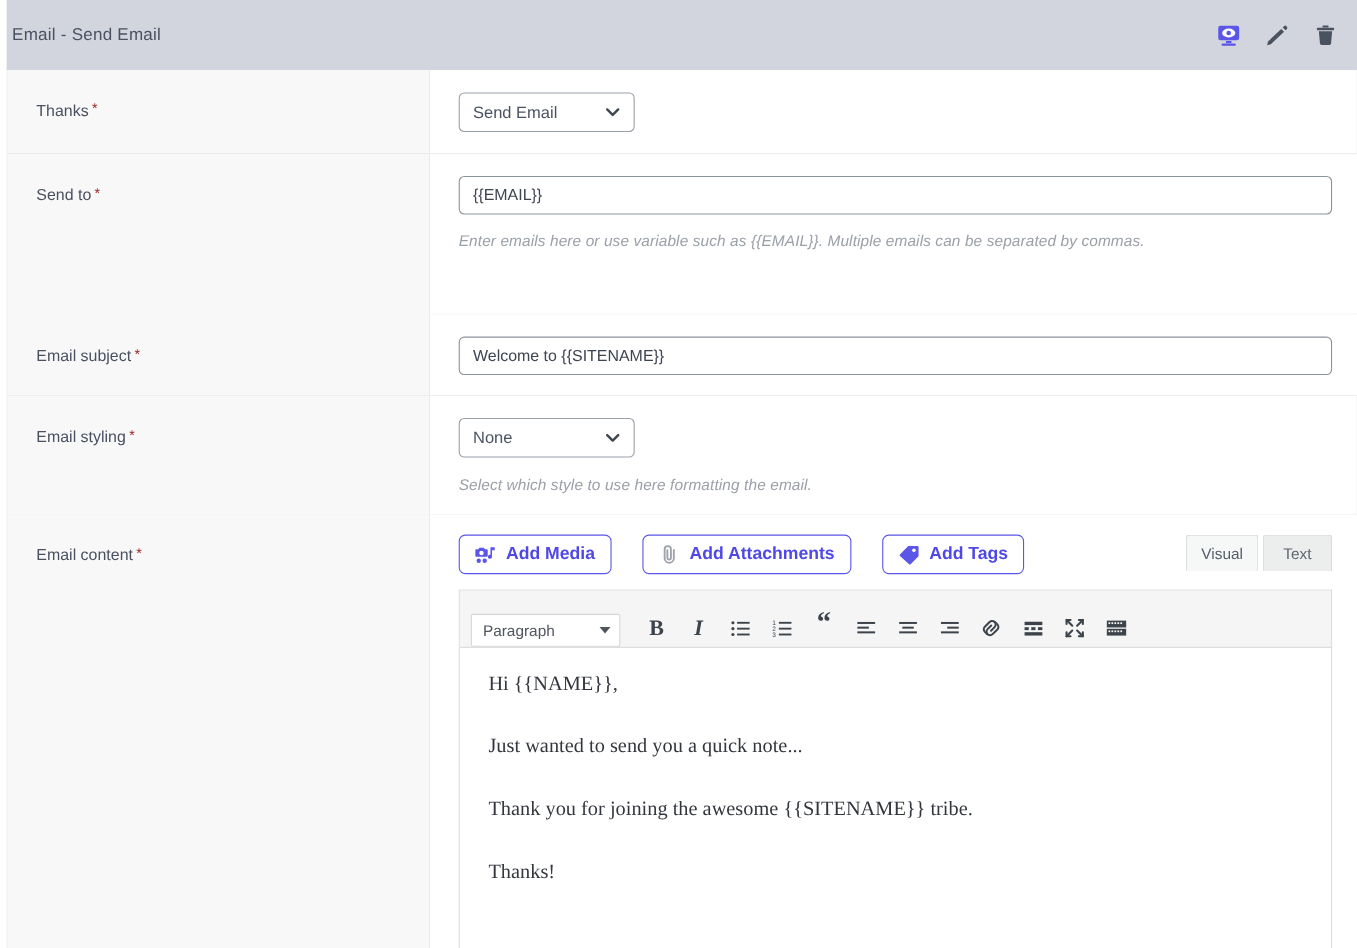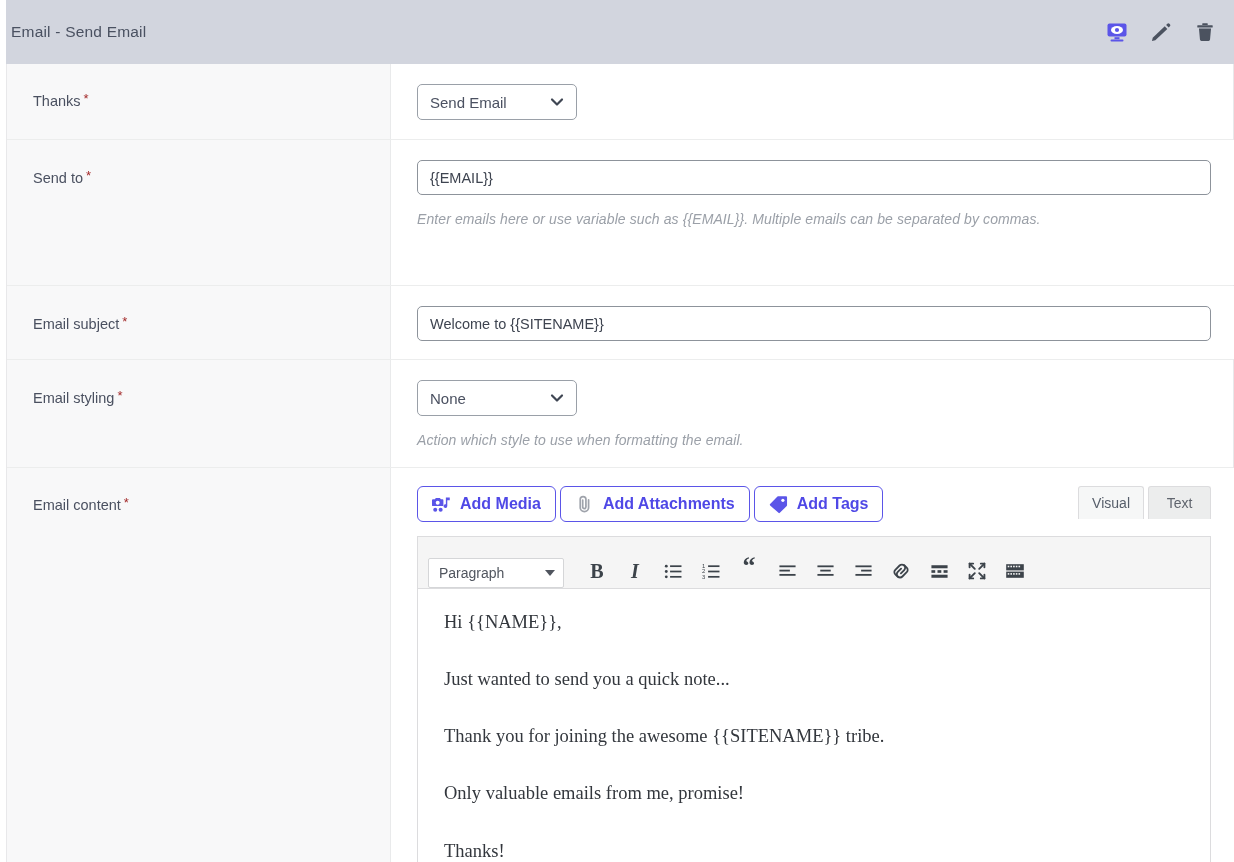--- a/index.html
+++ b/index.html
@@ -146,21 +146,21 @@
     font-size: 14px;
     color: #9ba0a8;
     margin-top: 16px;
     letter-spacing: .1px;
   }
 
   
   .media-bar {
     display: flex;
     align-items: flex-end;
-    gap: 4px;
+    gap: 28px;
   }
   .media-btn {
     display: inline-flex;
     align-items: center;
     gap: 9px;
     height: 36px;
     padding: 0 14px;
     border: 1px solid #5b55e8;
     border-radius: 6px;
     background: #ffffff;
@@ -348,21 +348,21 @@
         <span class="select-wrap">
           <select class="ui-select">
             <option>None</option>
           </select>
           <span class="chev">
             <svg width="16" height="16" viewBox="0 0 16 16" aria-hidden="true">
               <path d="M3 5.5l5 5 5-5" stroke="#3f4653" stroke-width="2.2" fill="none" stroke-linecap="round" stroke-linejoin="round"></path>
             </svg>
           </span>
         </span>
-        <div class="help">Action which style to use when formatting the email.</div>
+        <div class="help">Select which style to use here formatting the email.</div>
       </div>
     </div>
 
     <div class="row row-content">
       <div class="cell-label">
         <span class="label-text">Email content</span><span class="req">*</span>
       </div>
       <div class="cell-field" style="position:relative;">
 
         <div class="media-bar">
@@ -513,21 +513,20 @@
                 <rect x="13.5" y="12.1" width="1.6" height="1.6" fill="#f5f5f5"></rect>
               </svg>
             </div>
 
           </div>
 
           <div class="editor-body">
             <p>Hi {{NAME}},</p>
             <p>Just wanted to send you a quick note...</p>
             <p>Thank you for joining the awesome {{SITENAME}} tribe.</p>
-            <p>Only valuable emails from me, promise!</p>
             <p>Thanks!</p>
           </div>
 
         </div>
 
       </div>
     </div>
 
   </div>
 </div>

